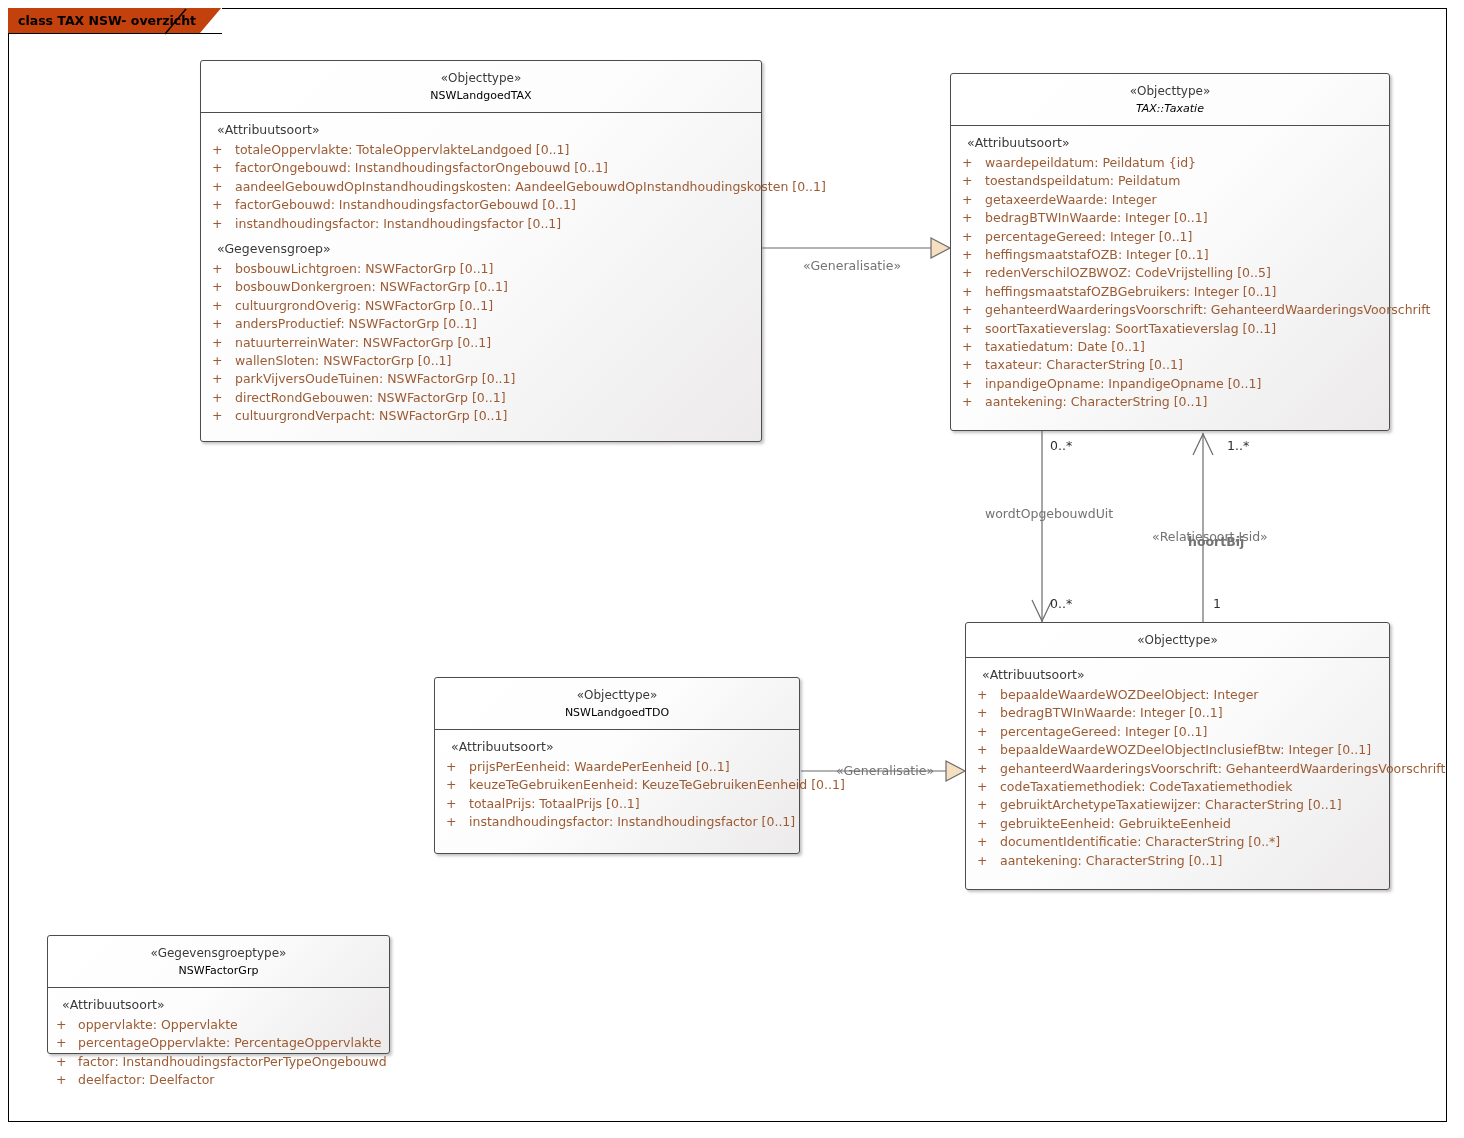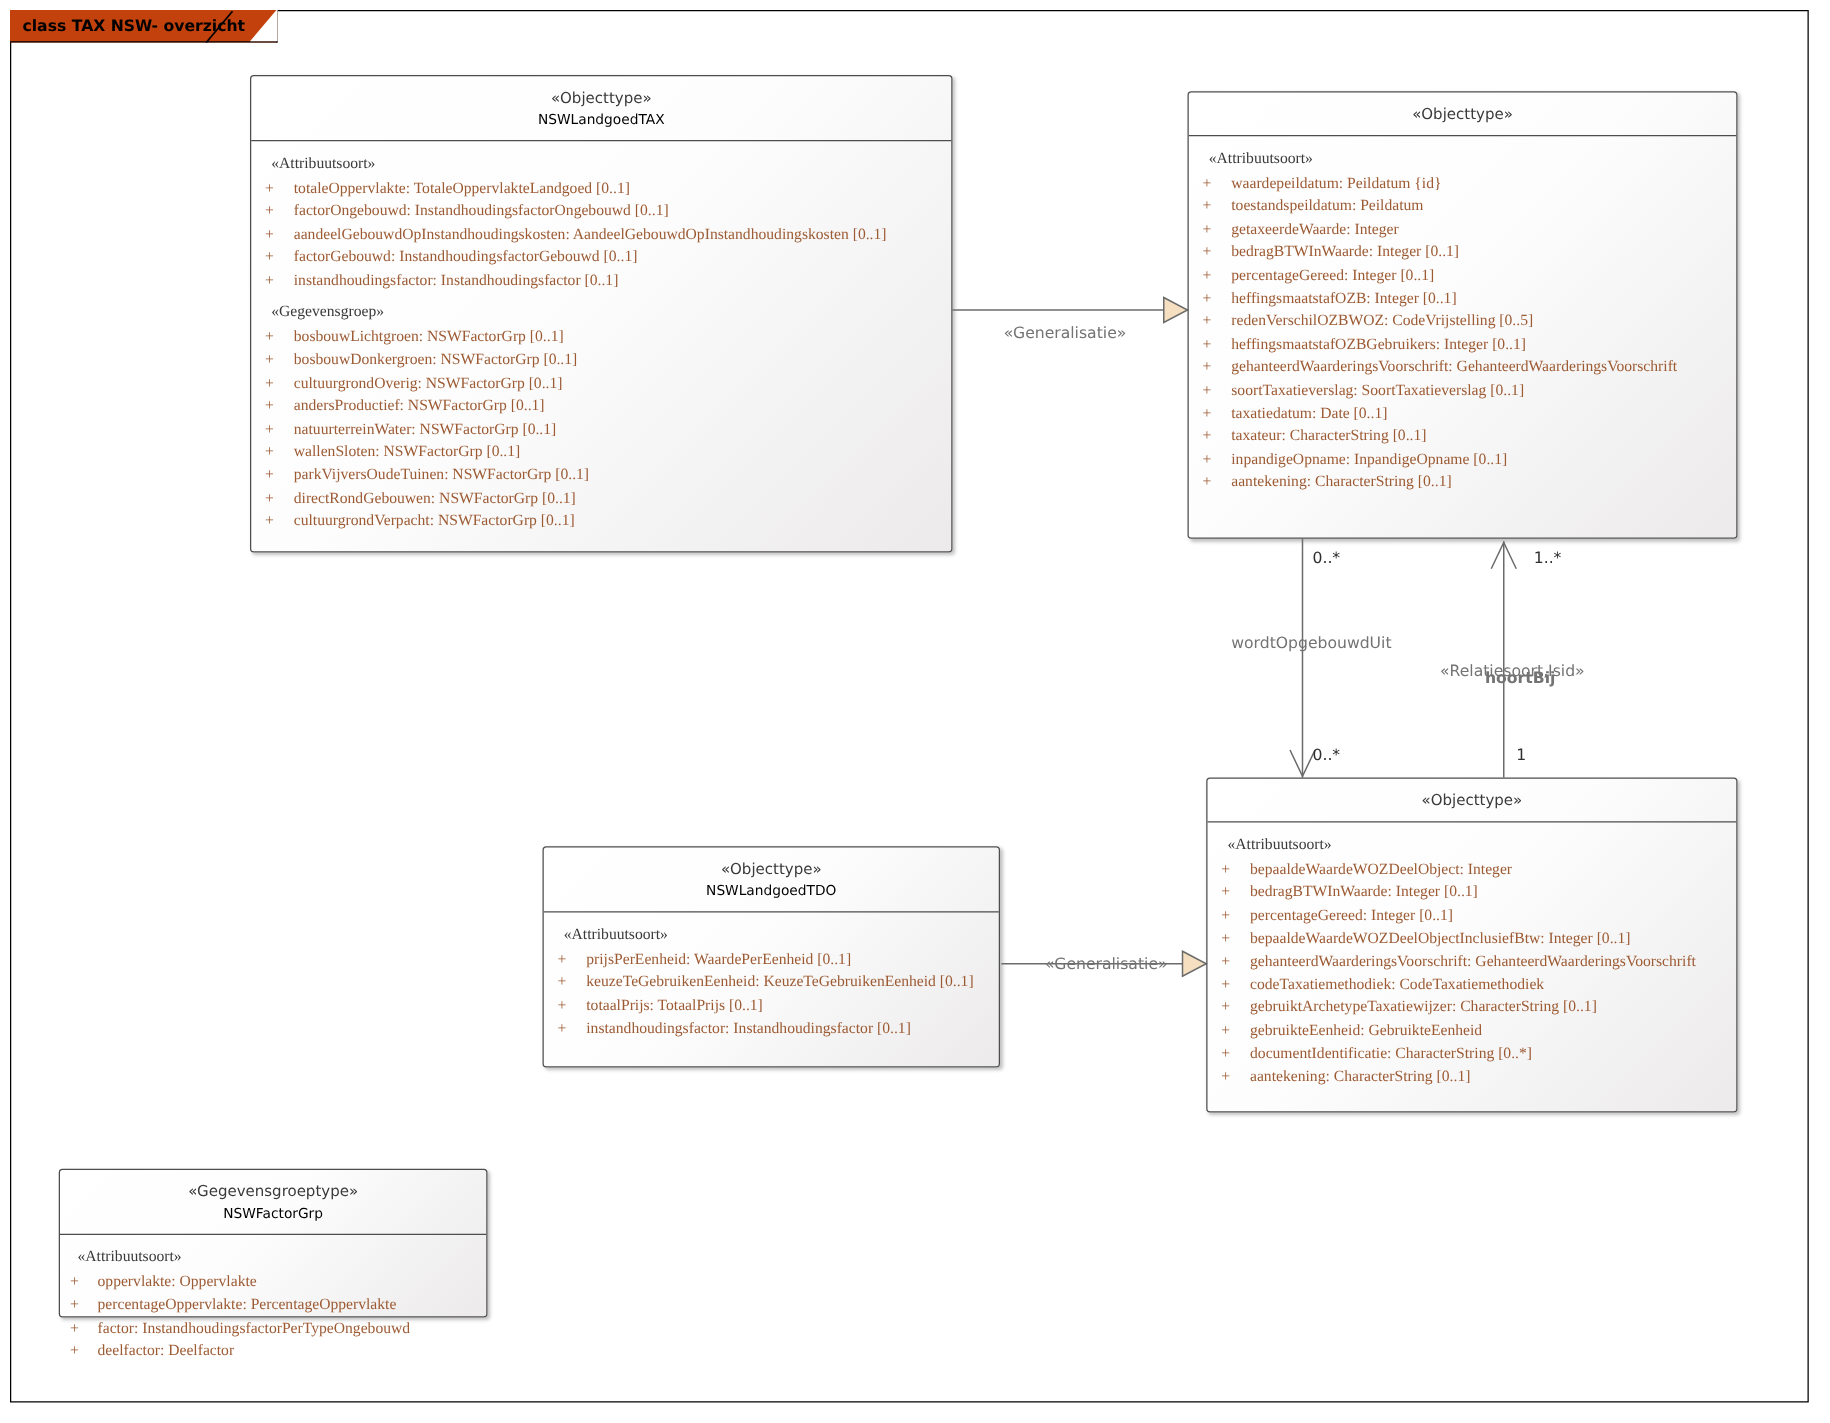--- a/index.html
+++ b/index.html
@@ -32,21 +32,21 @@
     background:linear-gradient(135deg,#ffffff 0%,#fdfdfd 45%,#eceaea 100%);
     box-shadow:2px 2px 3px rgba(120,120,120,.45);
   }
   .uml .hdr{
     padding:9px 6px 8px 6px;text-align:center;line-height:17px;
     border-bottom:1px solid #4d4d4d;
   }
   .stereo{font-size:12px;color:#3a3a3a;}
   .cname{font-size:11px;font-weight:normal;color:#000;}
   .cname.abstract{font-style:italic;}
-  .uml .body{padding:7px 0 9px 0;font-family:Liberation Serif, serif;}
+  .uml .body{padding:7px 0 9px 0;}
   .grp{
     font-size:12.5px;color:#3a3a3a;padding:1px 0 2px 16px;line-height:18px;
     white-space:nowrap;
   }
   .attr{
     font-size:12.5px;color:#9d5b34;line-height:18.4px;
     white-space:nowrap;position:relative;padding-left:34px;
   }
   .attr .vis{
     position:absolute;left:11px;top:0;color:#9d5b34;
@@ -124,20 +124,21 @@
     <div class="attr"><span class="vis">+</span><span>wallenSloten: NSWFactorGrp [0..1]</span></div>
     <div class="attr"><span class="vis">+</span><span>parkVijversOudeTuinen: NSWFactorGrp [0..1]</span></div>
     <div class="attr"><span class="vis">+</span><span>directRondGebouwen: NSWFactorGrp [0..1]</span></div>
     <div class="attr"><span class="vis">+</span><span>cultuurgrondVerpacht: NSWFactorGrp [0..1]</span></div>
   </div>
 </div>
 
 <div class="uml" id="c-taxatie" style="left:950px;top:73px;width:440px;height:358px;">
   <div class="hdr">
     <div class="stereo">«Objecttype»</div>
+    <div class="cname abstract">TAX::Taxatie</div>
   </div>
   <div class="body">
     <div class="grp">«Attribuutsoort»</div>
     <div class="attr"><span class="vis">+</span><span>waardepeildatum: Peildatum {id}</span></div>
     <div class="attr"><span class="vis">+</span><span>toestandspeildatum: Peildatum</span></div>
     <div class="attr"><span class="vis">+</span><span>getaxeerdeWaarde: Integer</span></div>
     <div class="attr"><span class="vis">+</span><span>bedragBTWInWaarde: Integer [0..1]</span></div>
     <div class="attr"><span class="vis">+</span><span>percentageGereed: Integer [0..1]</span></div>
     <div class="attr"><span class="vis">+</span><span>heffingsmaatstafOZB: Integer [0..1]</span></div>
     <div class="attr"><span class="vis">+</span><span>redenVerschilOZBWOZ: CodeVrijstelling [0..5]</span></div>

